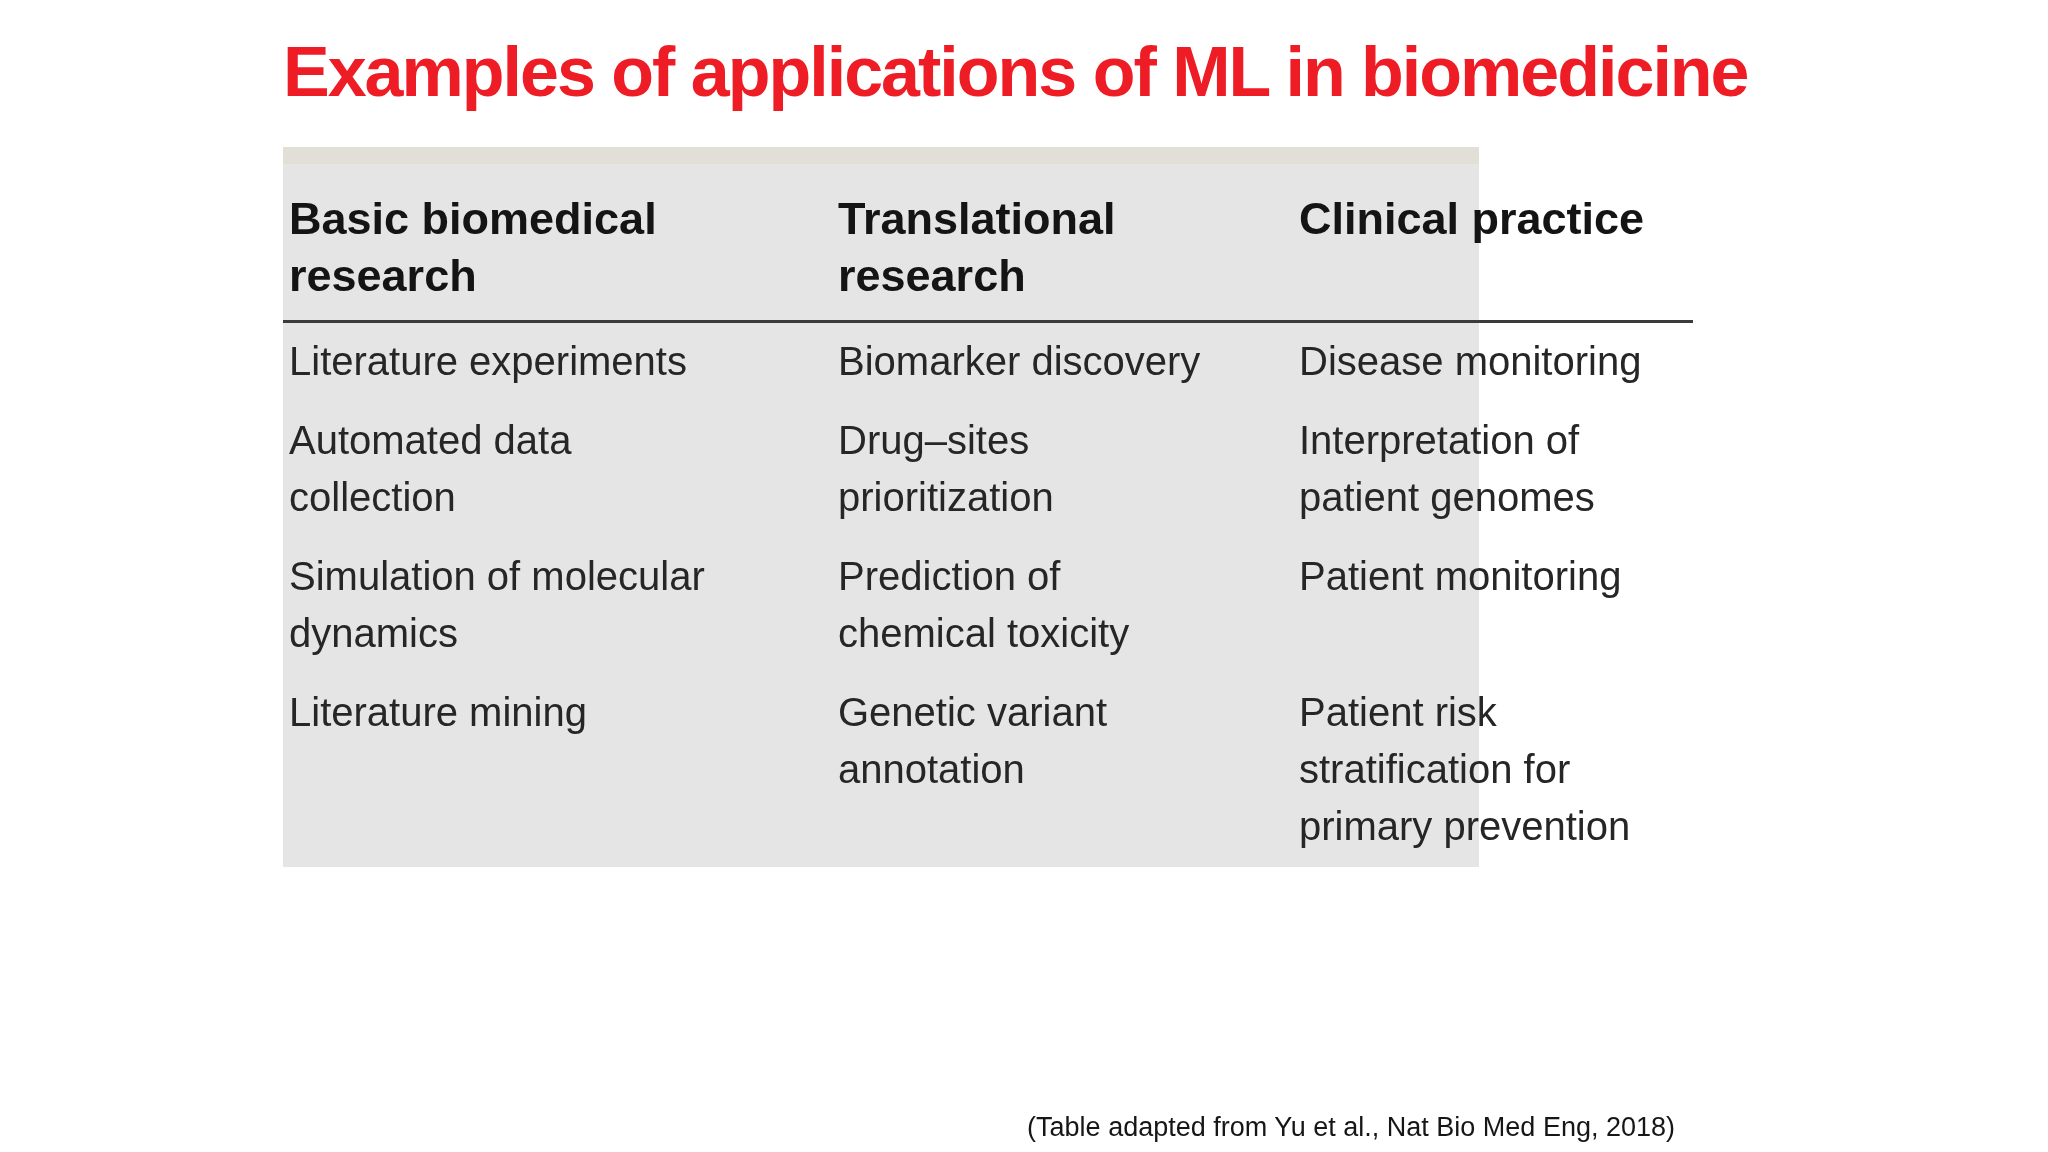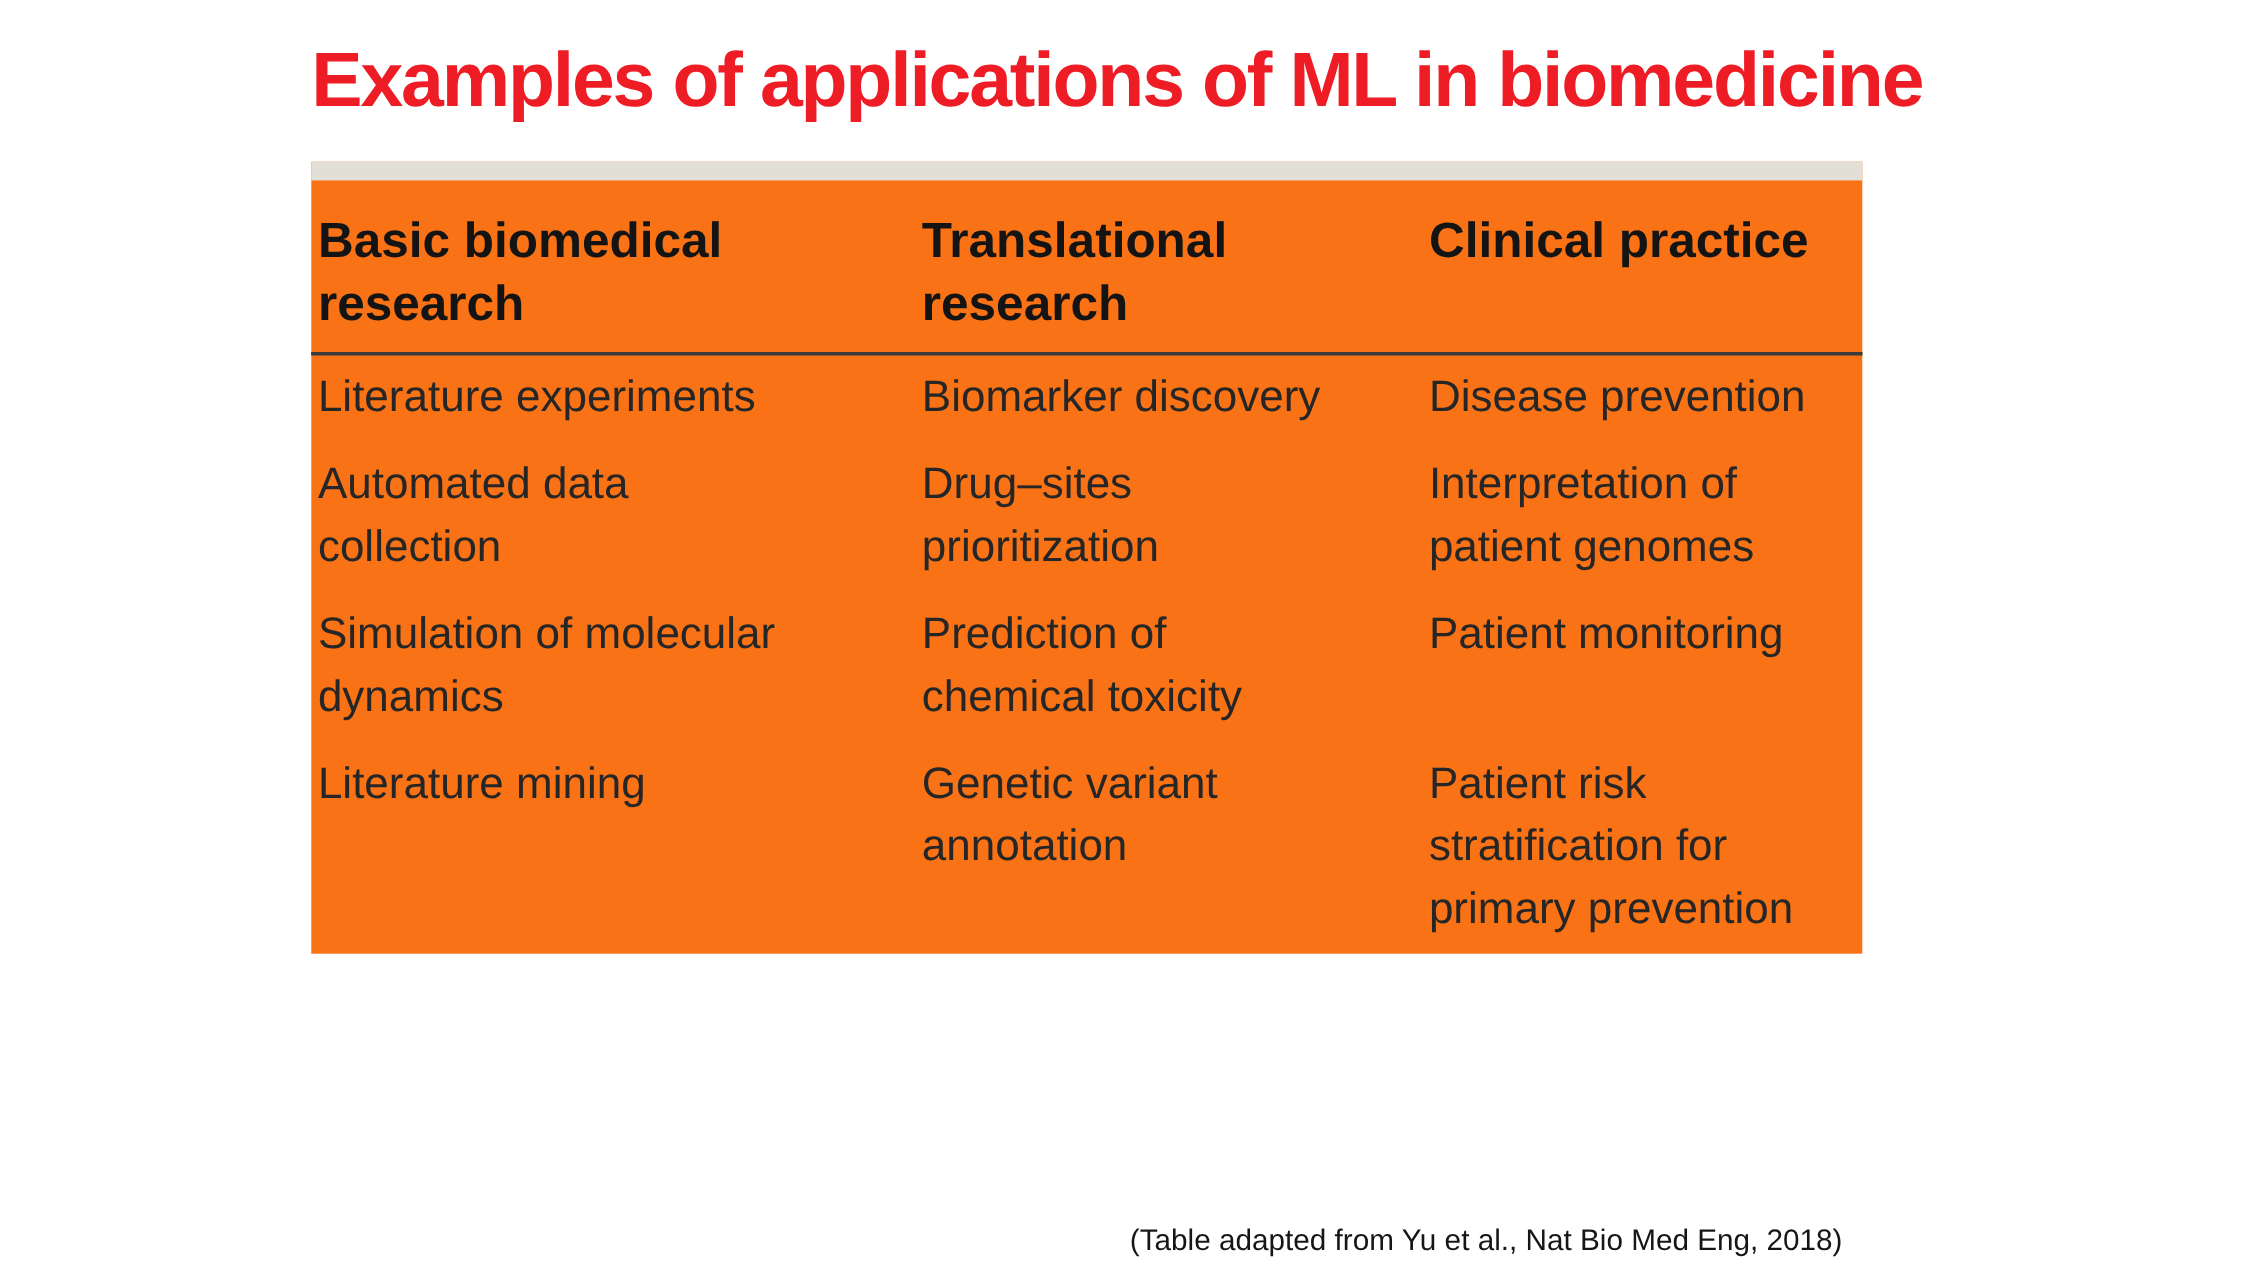--- a/index.html
+++ b/index.html
@@ -18,22 +18,22 @@
     color: #ee1c24;
     font-size: 70px;
     font-weight: 700;
     letter-spacing: -2px;
     line-height: 1.1;
     white-space: nowrap;
   }
 
   .table-wrap {
     position: absolute;
-    left: 283px; top: 147px; width: 1410px;
-    background: #f97316;
+    left: 283px; top: 147px; width: 1196px;
+    background: #e5e5e5;
   }
   .top-band { height: 17px; width: 100%; background: #e2e0d6; }
 
   table.apps {
     width: 100%;
     border-collapse: collapse;
     table-layout: fixed;
   }
   col.c1 { width: 549px; }
   col.c2 { width: 461px; }
@@ -92,21 +92,21 @@
 research</th>
           <th>Translational
 research</th>
           <th>Clinical practice</th>
         </tr>
       </thead>
       <tbody>
         <tr>
           <td>Literature experiments</td>
           <td>Biomarker discovery</td>
-          <td>Disease prevention</td>
+          <td>Disease monitoring</td>
         </tr>
         <tr>
           <td>Automated data
 collection</td>
           <td>Drug–sites
 prioritization</td>
           <td>Interpretation of
 patient genomes</td>
         </tr>
         <tr>

